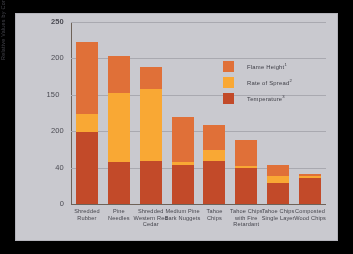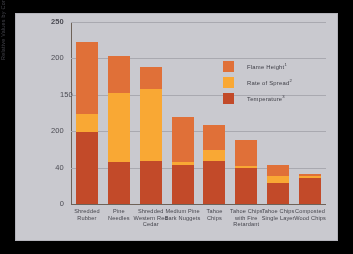--- a/index.html
+++ b/index.html
@@ -118,21 +118,21 @@
       <div class="gridline" style="top: 153.6px; left: 55px; width: 255px;"></div>
       <div class="gridline" style="top: 117.2px; left: 55px; width: 255px;"></div>
       <div class="gridline" style="top: 80.8px; left: 55px; width: 255px;"></div>
       <div class="gridline" style="top: 44.4px; left: 55px; width: 255px;"></div>
       <div class="gridline" style="top: 8px; left: 55px; width: 255px;"></div>
     </div>
   <div id="ytick-labels">
       <div class="ytick-label" style="top: 185px; right: 273px;">0</div>
       <div class="ytick-label" style="top: 148.6px; right: 273px;">40</div>
       <div class="ytick-label" style="top: 112.2px; right: 273px;">200</div>
-      <div class="ytick-label" style="top: 75.8px; right: 264px;">150</div>
+      <div class="ytick-label" style="top: 75.8px; right: 264px; text-align: center;">150</div>
       <div class="ytick-label" style="top: 39.4px; right: 273px;">200</div>
       <div class="ytick-label" style="top: 3px; right: 273px; font-weight: bold;">250</div>
     </div>
 
   <div id="plot-area">
     <div id="bars">
         <div class="bar-group" style="left: 4.9375px; width: 22px; height: 162.344px;">
           <div class="seg" style="background: rgb(194, 74, 41); height: 72.072px; bottom: 0px;"></div>
           <div class="seg" style="background: rgb(249, 168, 52); height: 18.2px; bottom: 72.072px;"></div>
           <div class="seg" style="background: rgb(224, 112, 56); height: 72.072px; bottom: 90.272px;"></div>

